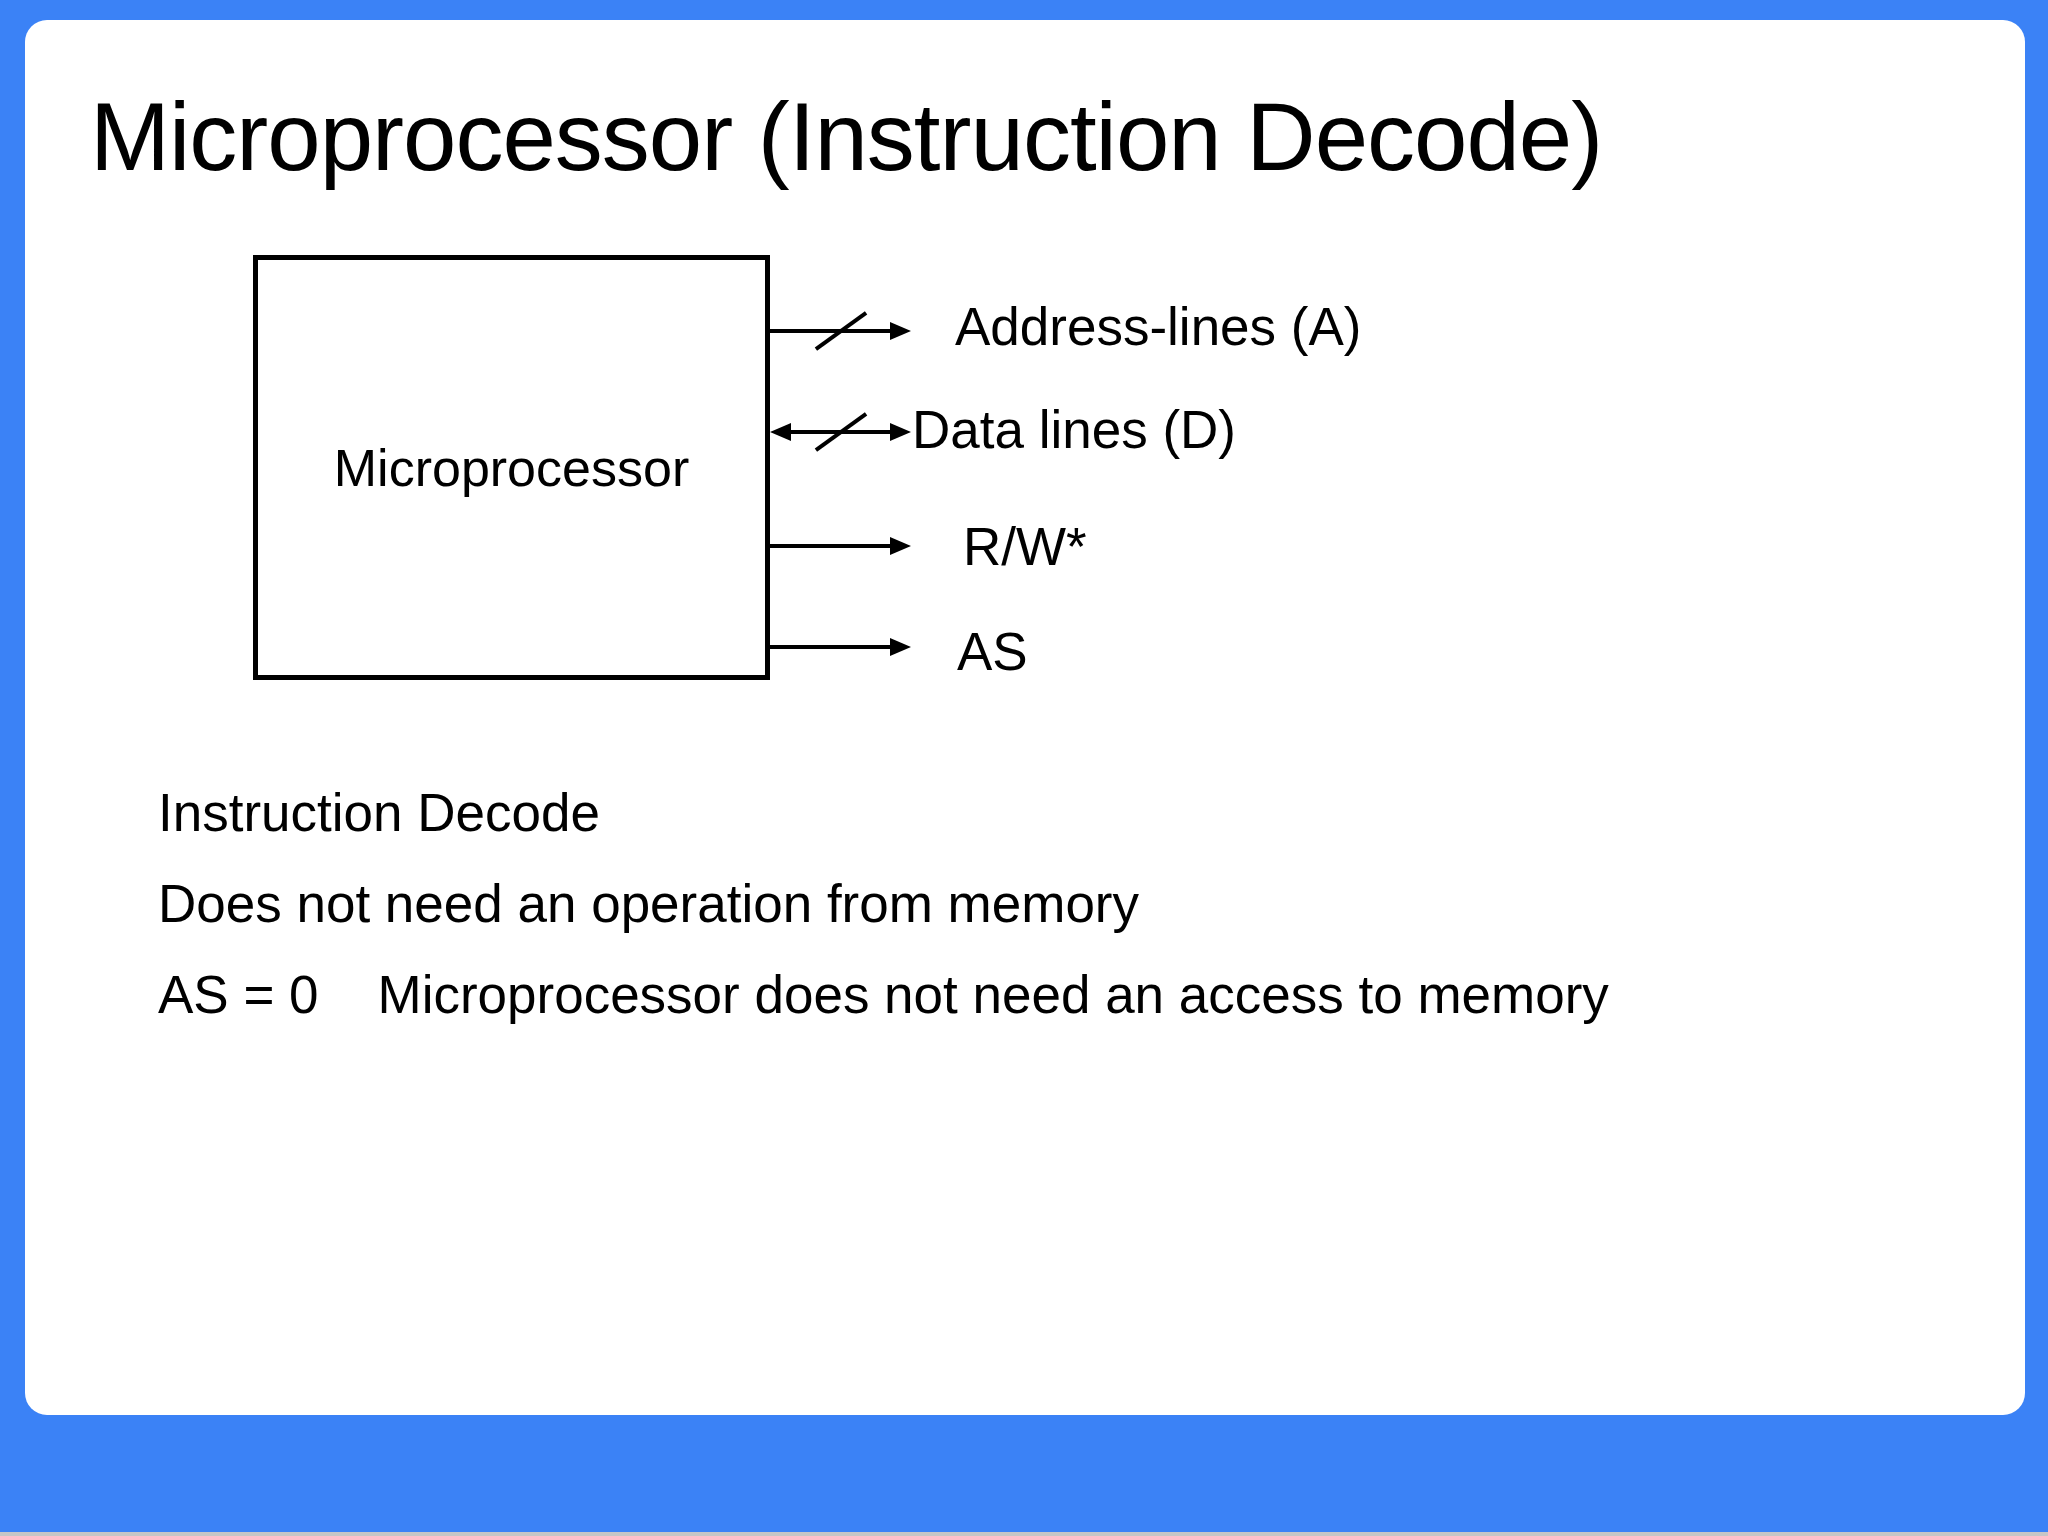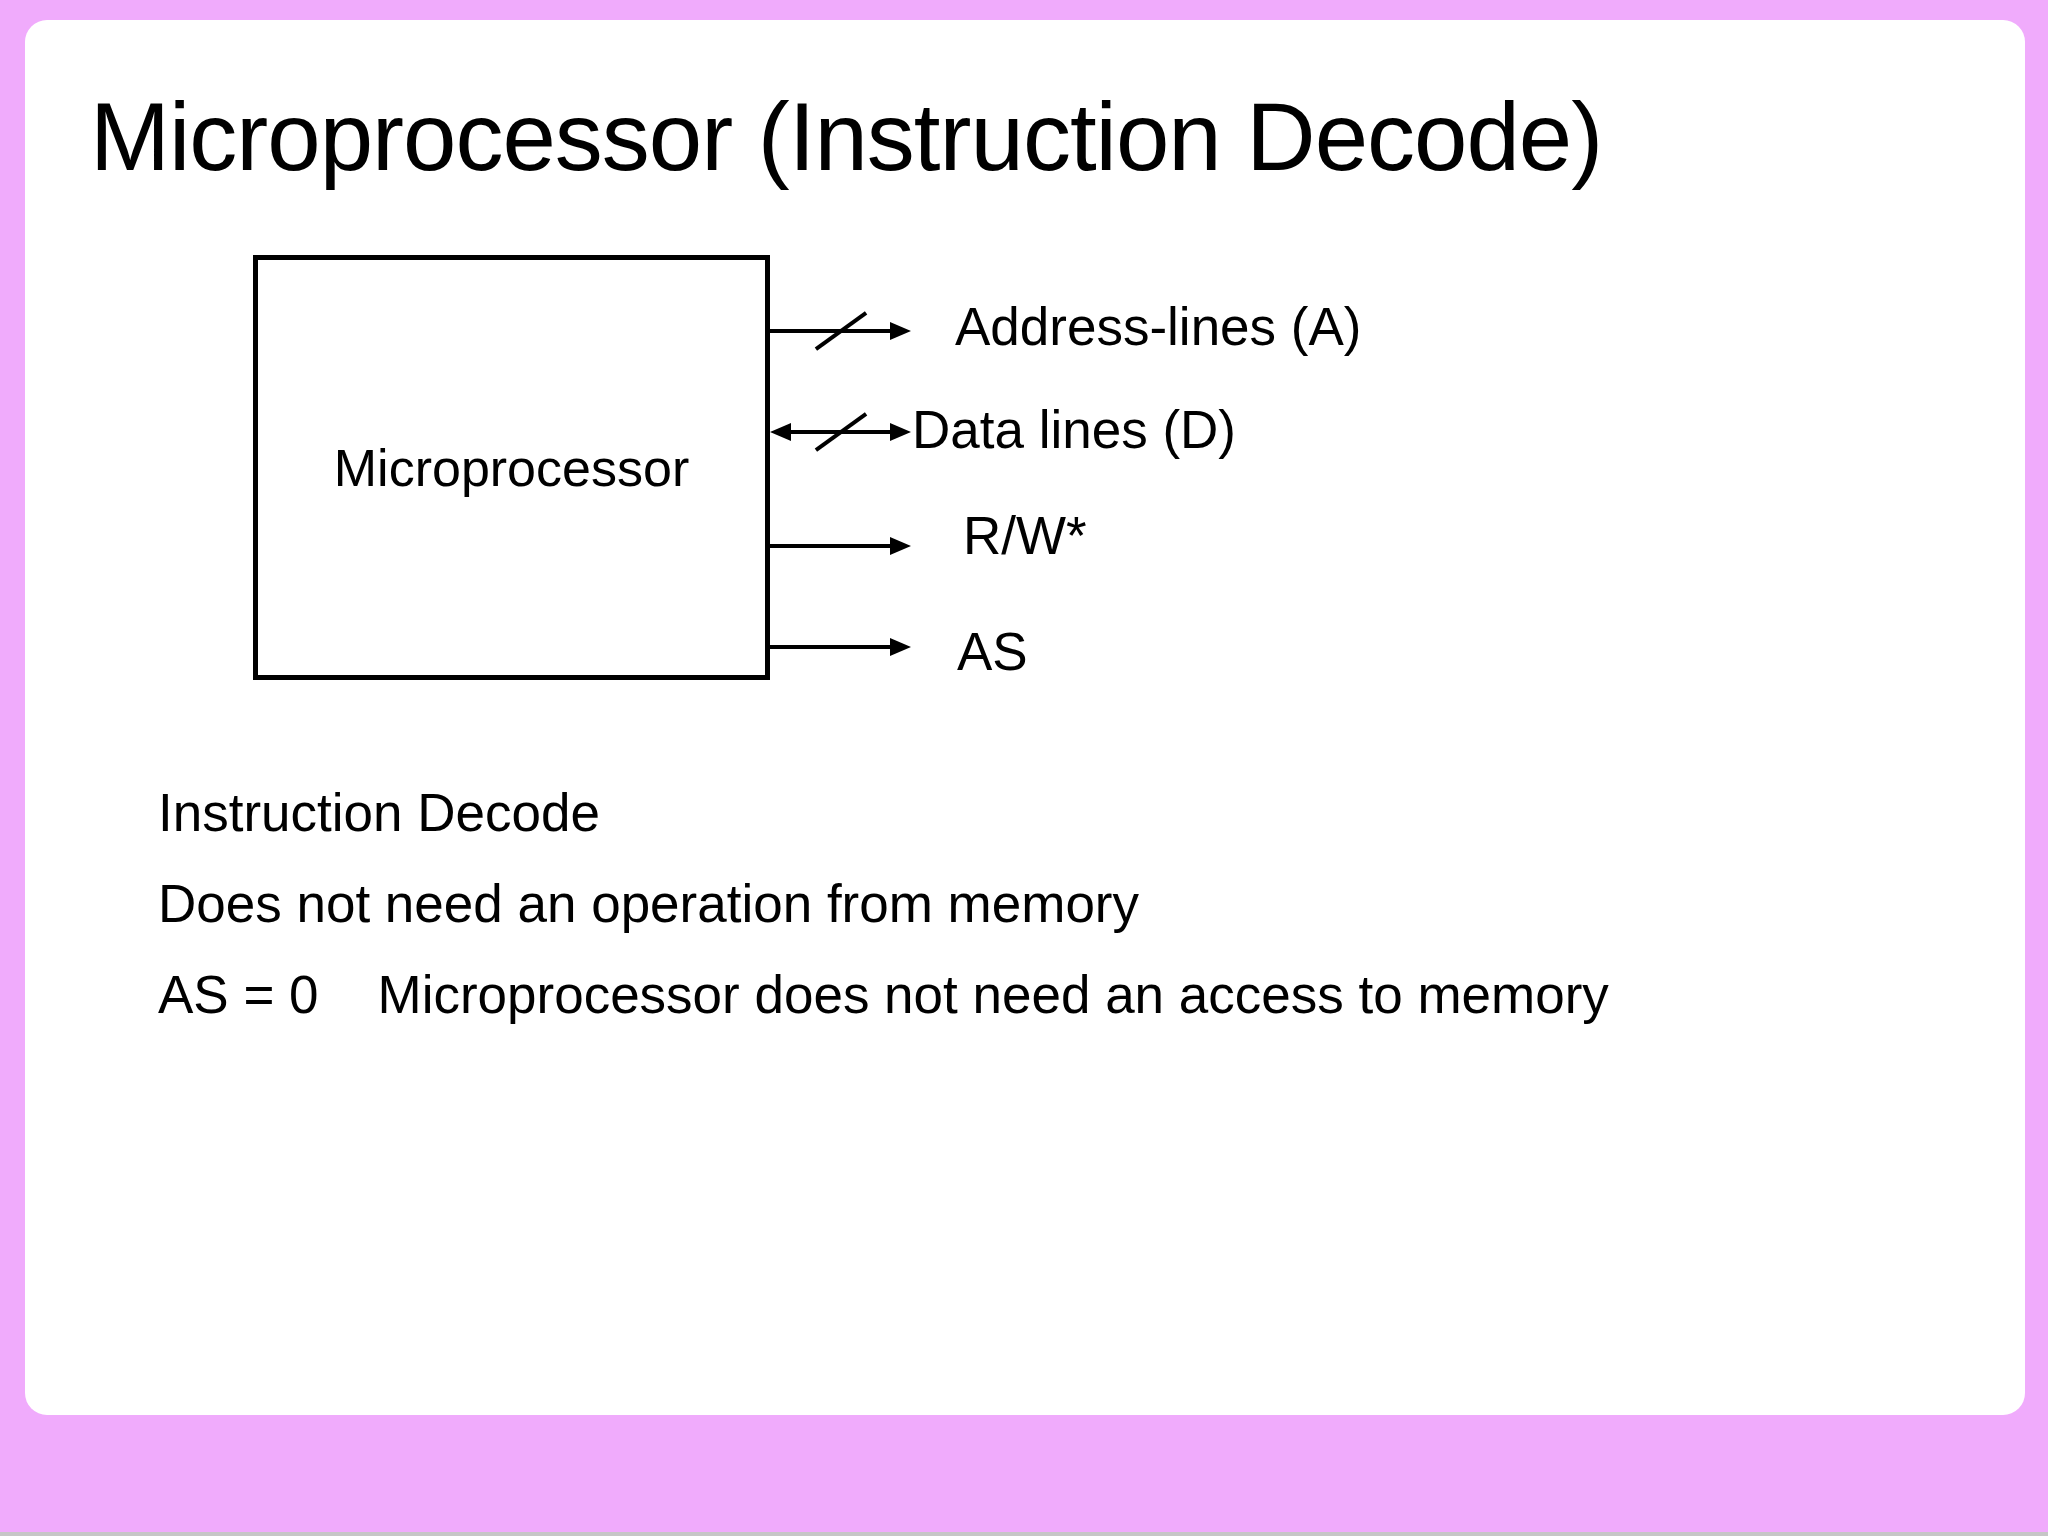--- a/index.html
+++ b/index.html
@@ -1,21 +1,21 @@
 <!DOCTYPE html>
 <html><head>
 <meta charset="utf-8">
 <style>
   * { margin: 0; padding: 0; box-sizing: border-box; }
   html, body { background: #c9c9c9; }
   .viewport {
     position: relative;
     width: 2048px;
     height: 1536px;
-    background: #f0abfc;
+    background: #3b82f6;
     overflow: hidden;
     font-family: "Liberation Sans", sans-serif;
     color: #000;
   }
   .slide {
     position: absolute;
     left: 25px;
     top: 20px;
     width: 2000px;
     height: 1395px;
@@ -117,21 +117,21 @@
       <div class="sig-label" style="left:930px; top:278px;">Address-lines (A)</div>
 
       <div class="arrow-left" style="left:745px; top:403px;"></div>
       <div class="sig-line" style="left:763px; top:410px; width:109px;"></div>
       <div class="arrow-right" style="left:865px; top:403px;"></div>
       <div class="bus-slash" style="left:785px; top:410px;"></div>
       <div class="sig-label" style="left:887px; top:381px;">Data lines (D)</div>
 
       <div class="sig-line" style="left:745px; top:524px; width:127px;"></div>
       <div class="arrow-right" style="left:865px; top:517px;"></div>
-      <div class="sig-label" style="left:938px; top:487px;">R/W*</div>
+      <div class="sig-label" style="left:938px; top:498px;">R/W*</div>
 
       <div class="sig-line" style="left:745px; top:625px; width:127px;"></div>
       <div class="arrow-right" style="left:865px; top:618px;"></div>
       <div class="sig-label" style="left:932px; top:603px;">AS</div>
 
     </div>
 
     <div class="note-line" style="top:763px;">Instruction Decode</div>
     <div class="note-line" style="top:854px;">Does not need an operation from memory</div>
     <div class="note-line" style="top:945px;">AS = 0    Microprocessor does not need an access to memory</div>

